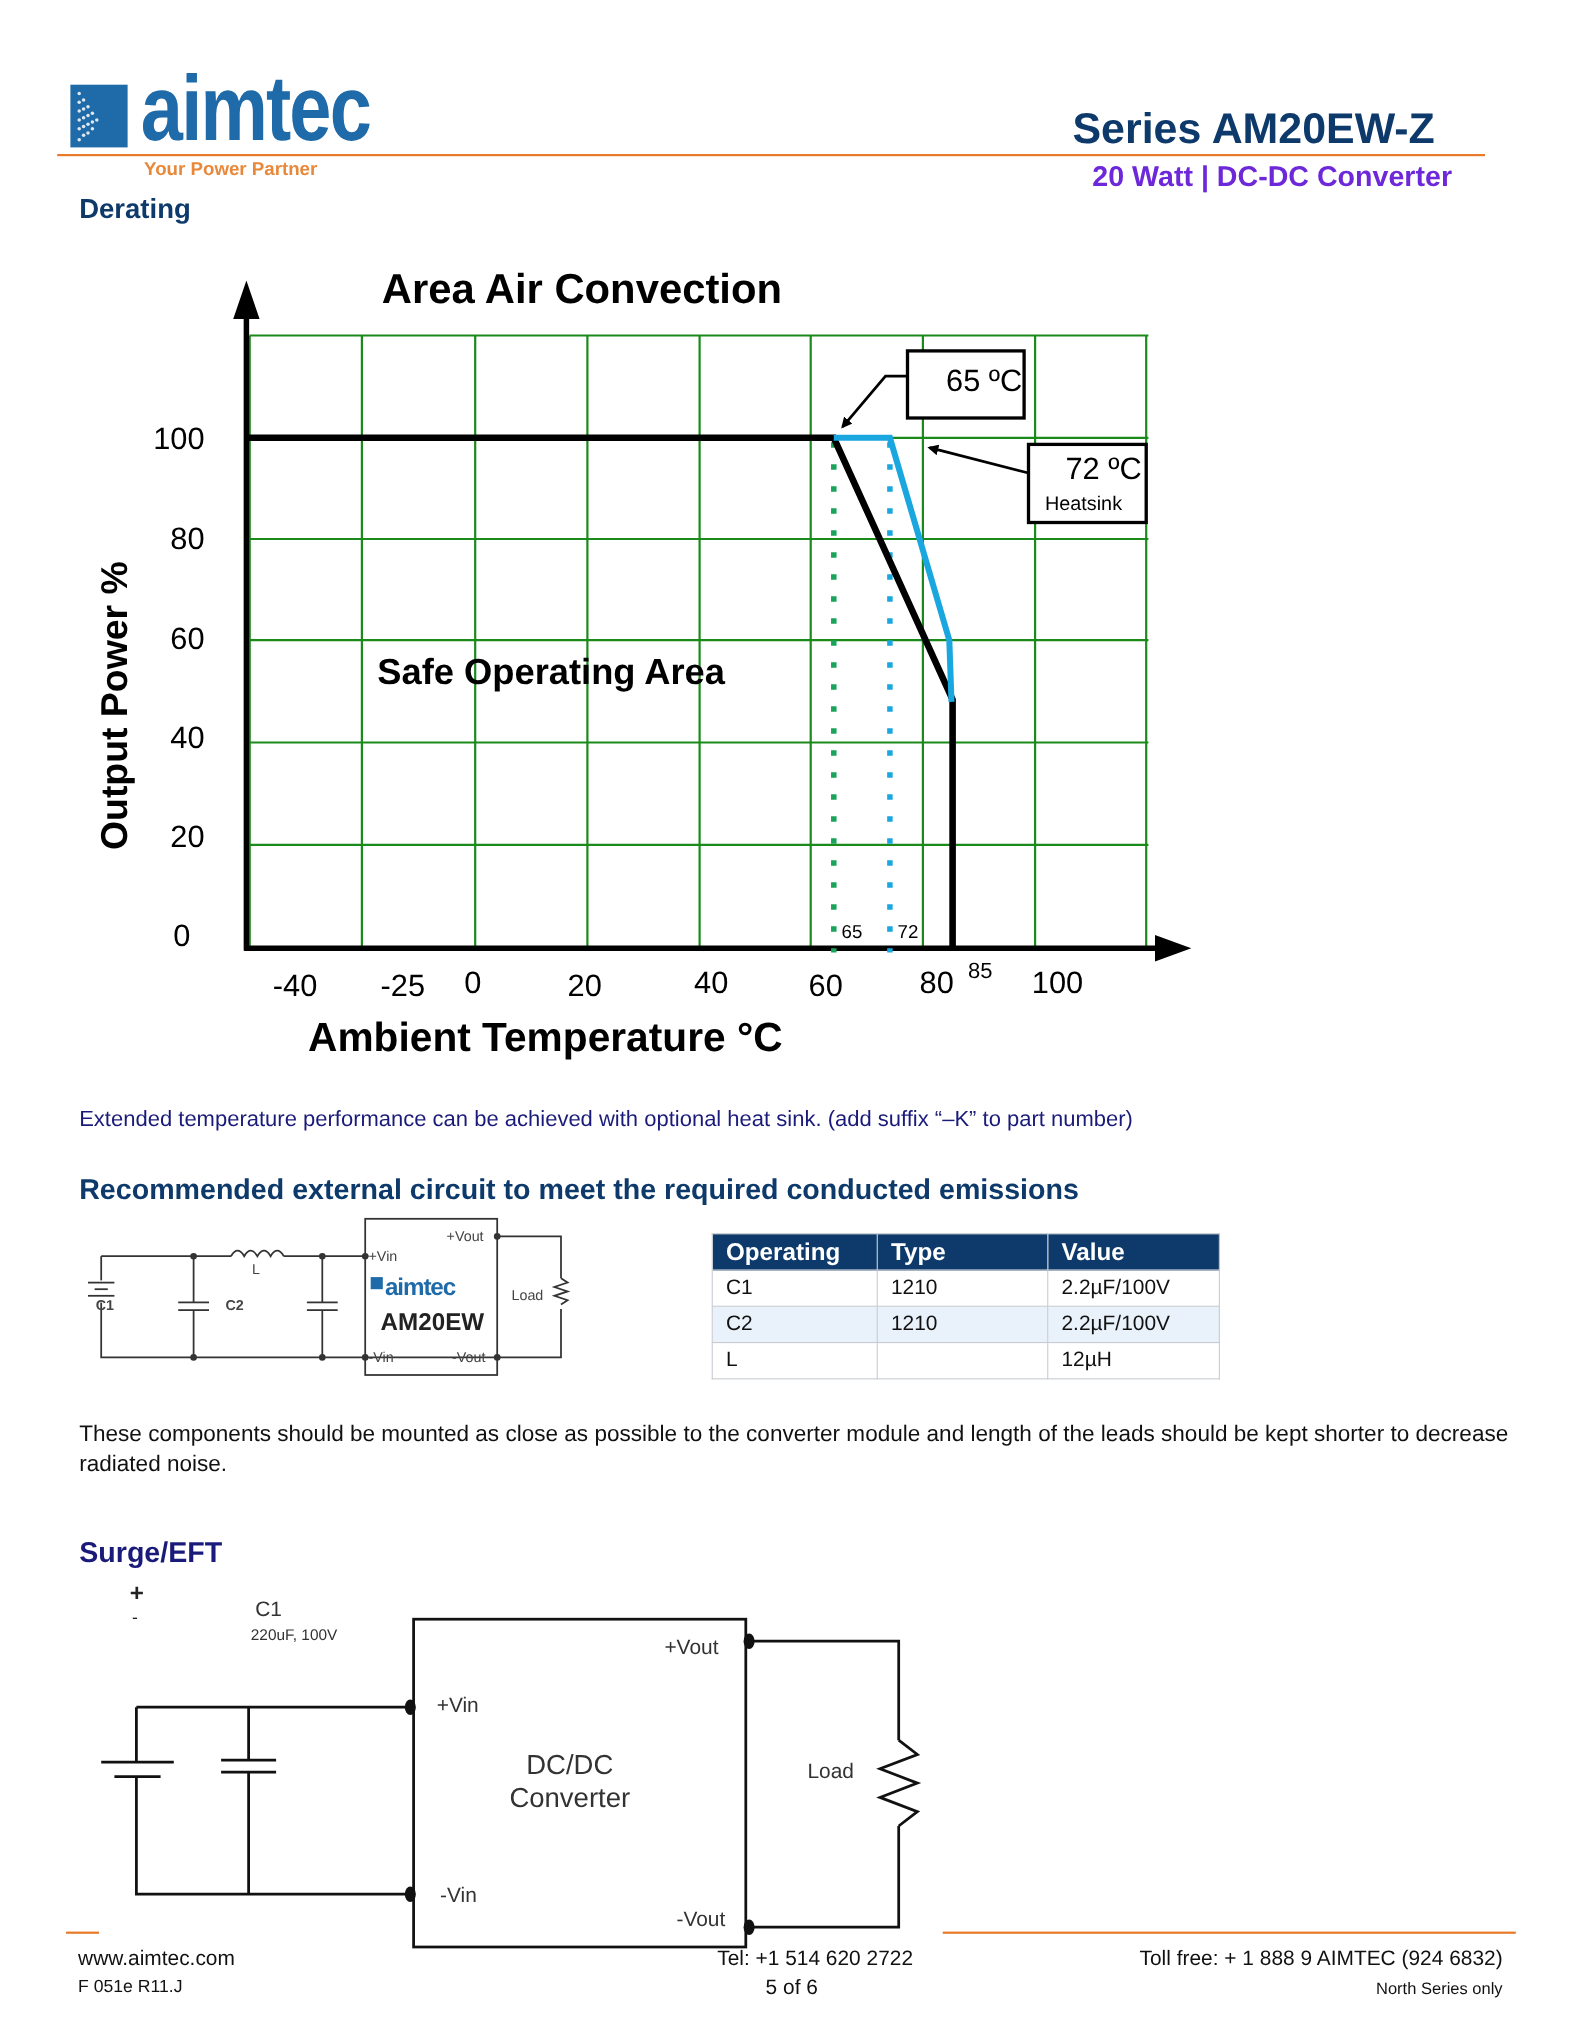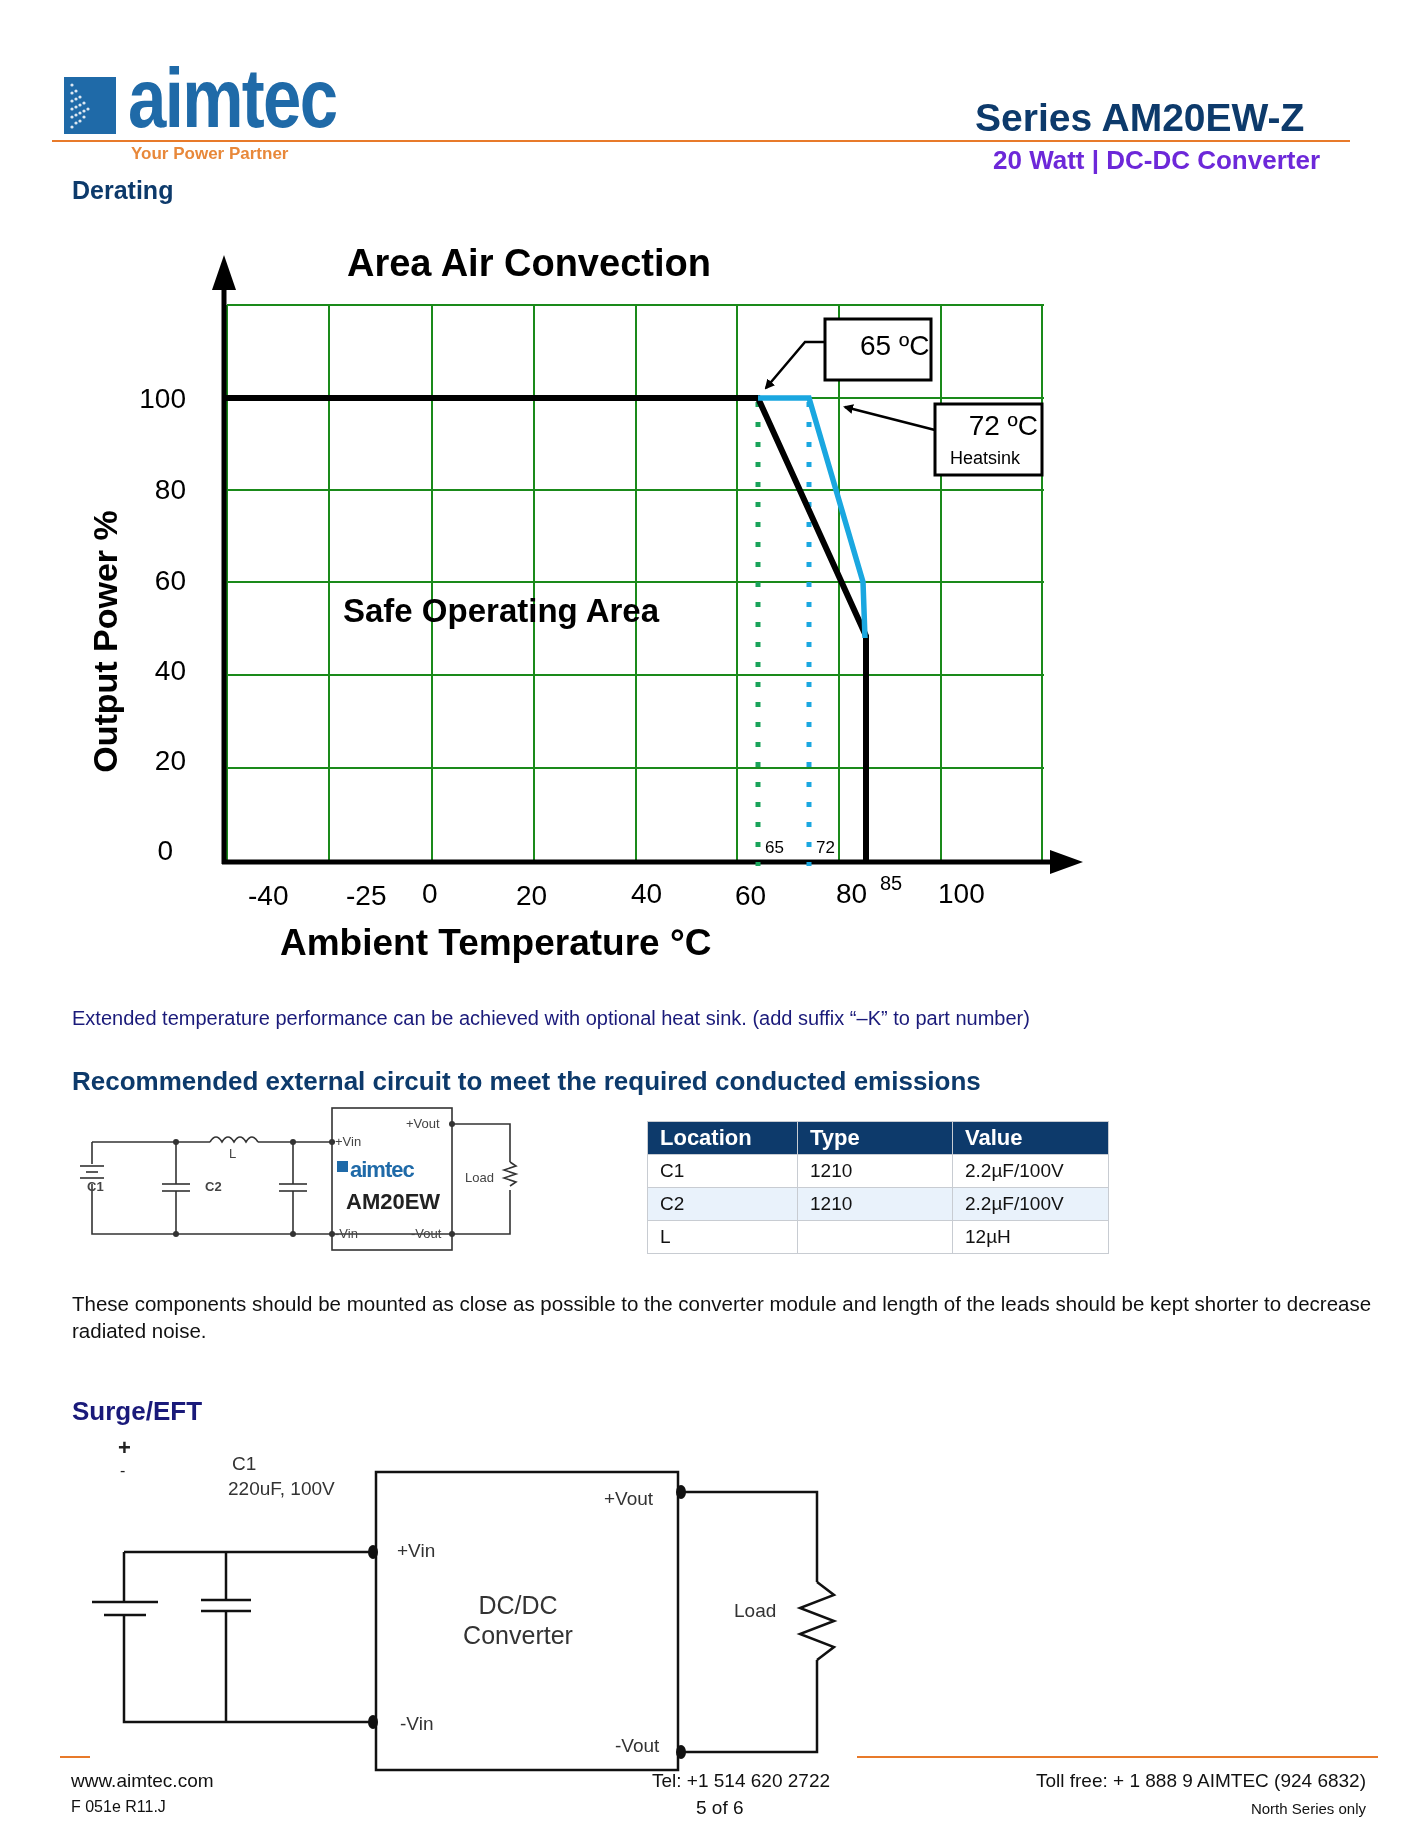--- a/index.html
+++ b/index.html
@@ -175,21 +175,21 @@
 <div class="abs" style="left:335px;top:1226px;font-size:13px;color:#444;">-Vin</div>
 <div class="abs" style="left:406px;top:1116px;font-size:13px;color:#444;">+Vout</div>
 <div class="abs" style="left:411px;top:1226px;font-size:13px;color:#444;">-Vout</div>
 <div class="abs" style="left:465px;top:1170px;font-size:13px;color:#444;">Load</div>
 <div class="abs" style="left:350px;top:1157px;font-size:22px;font-weight:bold;color:#1f6aa8;letter-spacing:-1px;">aimtec</div>
 <div class="abs" style="left:346px;top:1189px;font-size:22px;font-weight:bold;color:#222;">AM20EW</div>
 
 <table class="comp">
   <thead>
     <tr>
-      <th style="width:125px">Location</th>
+      <th style="width:125px">Operating</th>
       <th style="width:130px">Type</th>
       <th>Value</th>
     </tr>
   </thead>
   <tbody>
     <tr>
       <td>C1</td>
       <td>1210</td>
       <td>2.2µF/100V</td>
     </tr>
@@ -228,21 +228,21 @@
   <g fill="#111">
     <ellipse cx="313" cy="112" rx="5" ry="7"></ellipse>
     <ellipse cx="313" cy="282" rx="5" ry="7"></ellipse>
     <ellipse cx="621" cy="52" rx="5" ry="7"></ellipse>
     <ellipse cx="621" cy="312" rx="5" ry="7"></ellipse>
   </g>
 </svg>
 <div class="abs" style="left:118px;top:1435px;font-size:22px;font-weight:bold;color:#222;">+</div>
 <div class="abs" style="left:120px;top:1462px;font-size:16px;color:#222;">-</div>
 <div class="abs" style="left:232px;top:1453px;font-size:19px;color:#333;">C1</div>
-<div class="abs" style="left:228px;top:1478px;font-size:19px;color:#333;white-space:nowrap;">220uF, 100V</div>
+<div class="abs" style="left:228px;top:1478px;font-size:14px;color:#333;white-space:nowrap;">220uF, 100V</div>
 <div class="abs" style="left:397px;top:1540px;font-size:19px;color:#333;">+Vin</div>
 <div class="abs" style="left:400px;top:1713px;font-size:19px;color:#333;">-Vin</div>
 <div class="abs" style="left:604px;top:1488px;font-size:19px;color:#333;">+Vout</div>
 <div class="abs" style="left:615px;top:1735px;font-size:19px;color:#333;">-Vout</div>
 <div class="abs" style="left:418px;top:1590px;width:200px;text-align:center;font-size:25px;color:#333;line-height:30px;">
   <div>DC/DC</div>
   <div>Converter</div>
 </div>
 <div class="abs" style="left:734px;top:1600px;font-size:19px;color:#333;">Load</div>
 

